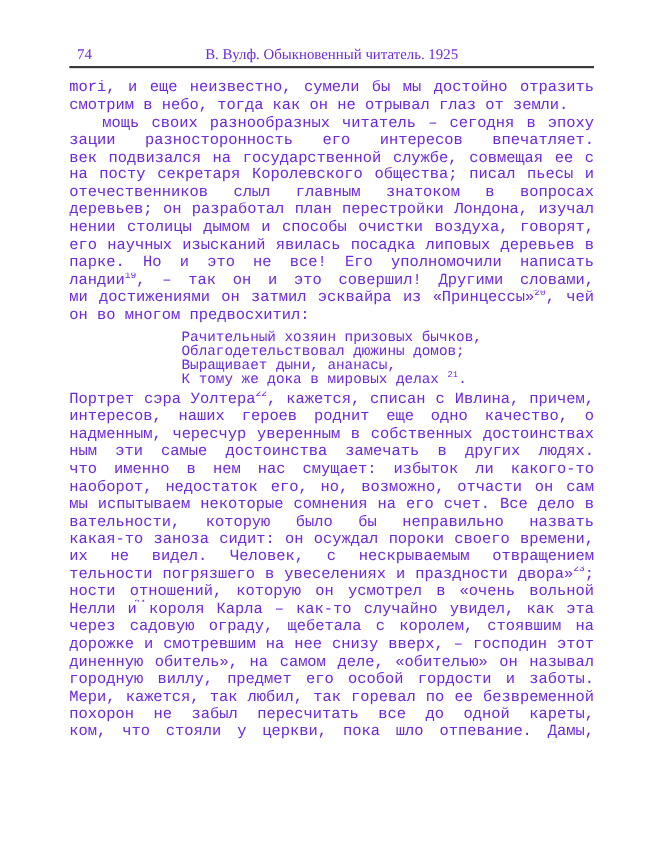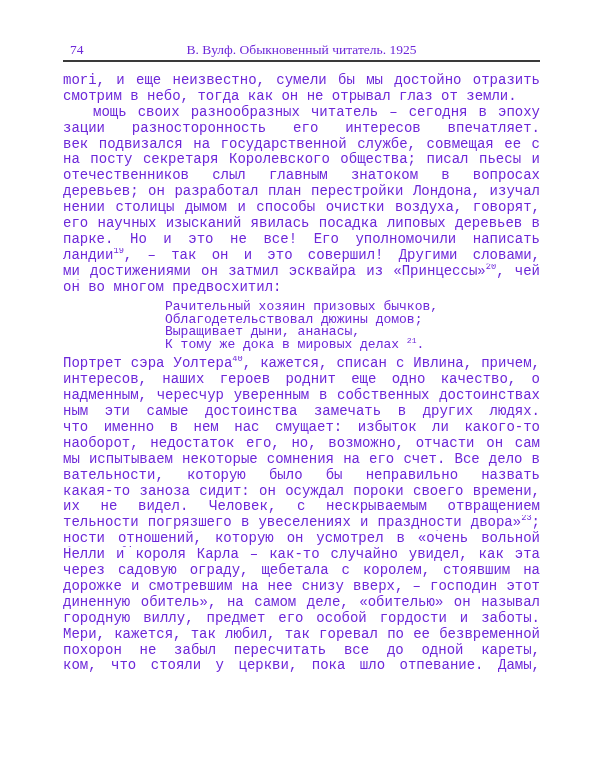--- a/index.html
+++ b/index.html
@@ -116,21 +116,21 @@
           <div class="line">ми достижениями он затмил эсквайра из «Принцессы»<sup>20</sup>, чей образ, заметим,</div>
           <div class="line last">он во многом предвосхитил:</div>
         </div>
         <div class="verse">
           <div class="vline">Рачительный хозяин призовых бычков,</div>
           <div class="vline">Облагодетельствовал дюжины домов;</div>
           <div class="vline">Выращивает дыни, ананасы,</div>
           <div class="vline">К тому же дока в мировых делах <sup>21</sup>.</div>
         </div>
         <div class="para">
-          <div class="line">Портрет сэра Уолтера<sup>40</sup>, кажется, списан с Ивлина, причем, помимо сходства</div>
+          <div class="line">Портрет сэра Уолтера<sup>22</sup>, кажется, списан с Ивлина, причем, помимо сходства</div>
           <div class="line">интересов, наших героев роднит еще одно качество, о котором Теннисон</div>
           <div class="line">надменным, чересчур уверенным в собственных достоинствах и не склон-</div>
           <div class="line">ным эти самые достоинства замечать в других людях. Трудно определить,</div>
           <div class="line">что именно в нем нас смущает: избыток ли какого-то душевного начала или,</div>
           <div class="line">наоборот, недостаток его, но, возможно, отчасти он сам виноват в том, что</div>
           <div class="line">мы испытываем некоторые сомнения на его счет. Все дело в его непоследо-</div>
           <div class="line">вательности, которую было бы неправильно назвать лицемерием, и все же</div>
           <div class="line">какая-то заноза сидит: он осуждал пороки своего времени, а в самом себе</div>
           <div class="line">их не видел. Человек, с нескрываемым отвращением писавший о «расточи-</div>
           <div class="line">тельности погрязшего в увеселениях и праздности двора»<sup>23</sup>; о безнравствен-</div>

